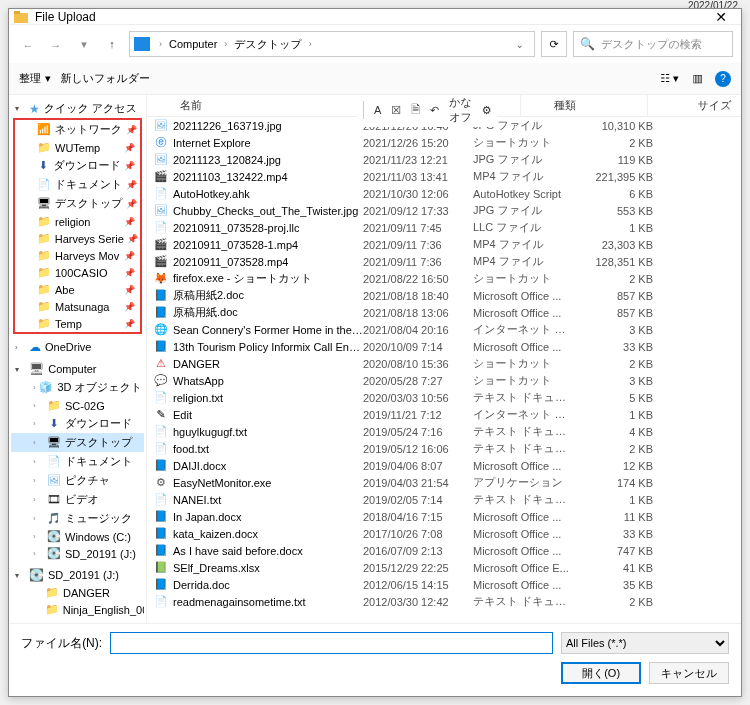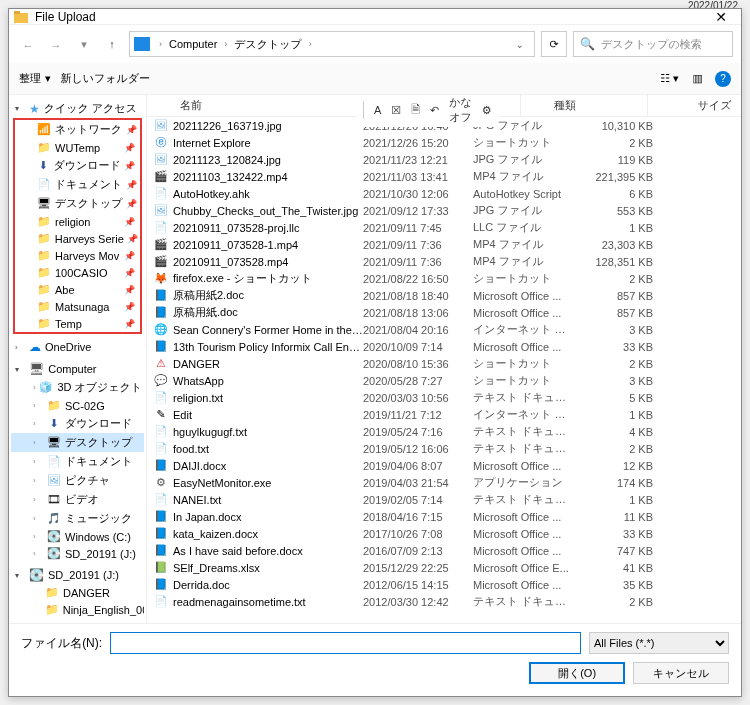--- a/index.html
+++ b/index.html
@@ -48,23 +48,23 @@
 .frow { display: flex; align-items: center; height: 17px; padding: 0 6px; cursor: pointer; }
 .frow .fico { width: 16px; text-align: center; font-size: 11px; margin-right: 4px; }
 .frow .fname { flex: 0 0 190px; white-space: nowrap; overflow: hidden; text-overflow: ellipsis; }
 .frow .fdate { flex: 0 0 110px; color: #555; }
 .frow .ftype { flex: 0 0 100px; color: #555; white-space: nowrap; overflow: hidden; text-overflow: ellipsis; }
 .frow .fsize { flex: 0 0 80px; text-align: right; color: #555; }
 .footer { border-top: 1px solid #eee; padding: 8px 12px 12px; }
 .fnrow { display: flex; align-items: center; gap: 8px; margin-bottom: 8px; }
 .fnrow label { font-size: 12px; }
 .fnrow input { flex: 1; height: 22px; border: 1px solid #0078d7; padding: 0 4px; }
-.fnrow select { width: 140px; height: 22px; border: 1px solid #ccc; }
+.fnrow select { width: 168px; height: 22px; border: 1px solid #ccc; }
 .btnrow { display: flex; justify-content: flex-end; gap: 8px; }
-.btnrow button { width: 96px; height: 22px; border: 1px solid #ccc; background: #f5f5f5; cursor: pointer; }
+.btnrow button { width: 80px; height: 22px; border: 1px solid #ccc; background: #f5f5f5; cursor: pointer; }
 .btnrow button.primary { border: 1px solid #0078d7; box-shadow: 0 0 0 1px #0078d7 inset; }
 .ts { position: absolute; top: 0; right: 12px; font-size: 10px; color: #333; }
 .ico-folder { color: #f5c04a; }
 .ico-img { color: #5aa7e0; }
 .ico-vid { color: #5aa7e0; }
 .ico-doc { color: #2a5699; }
 .ico-txt { color: #888; }
 .ico-app { color: #555; }
 .ico-ff { color: #ff7139; }
 .ico-ie { color: #1e88e5; }

